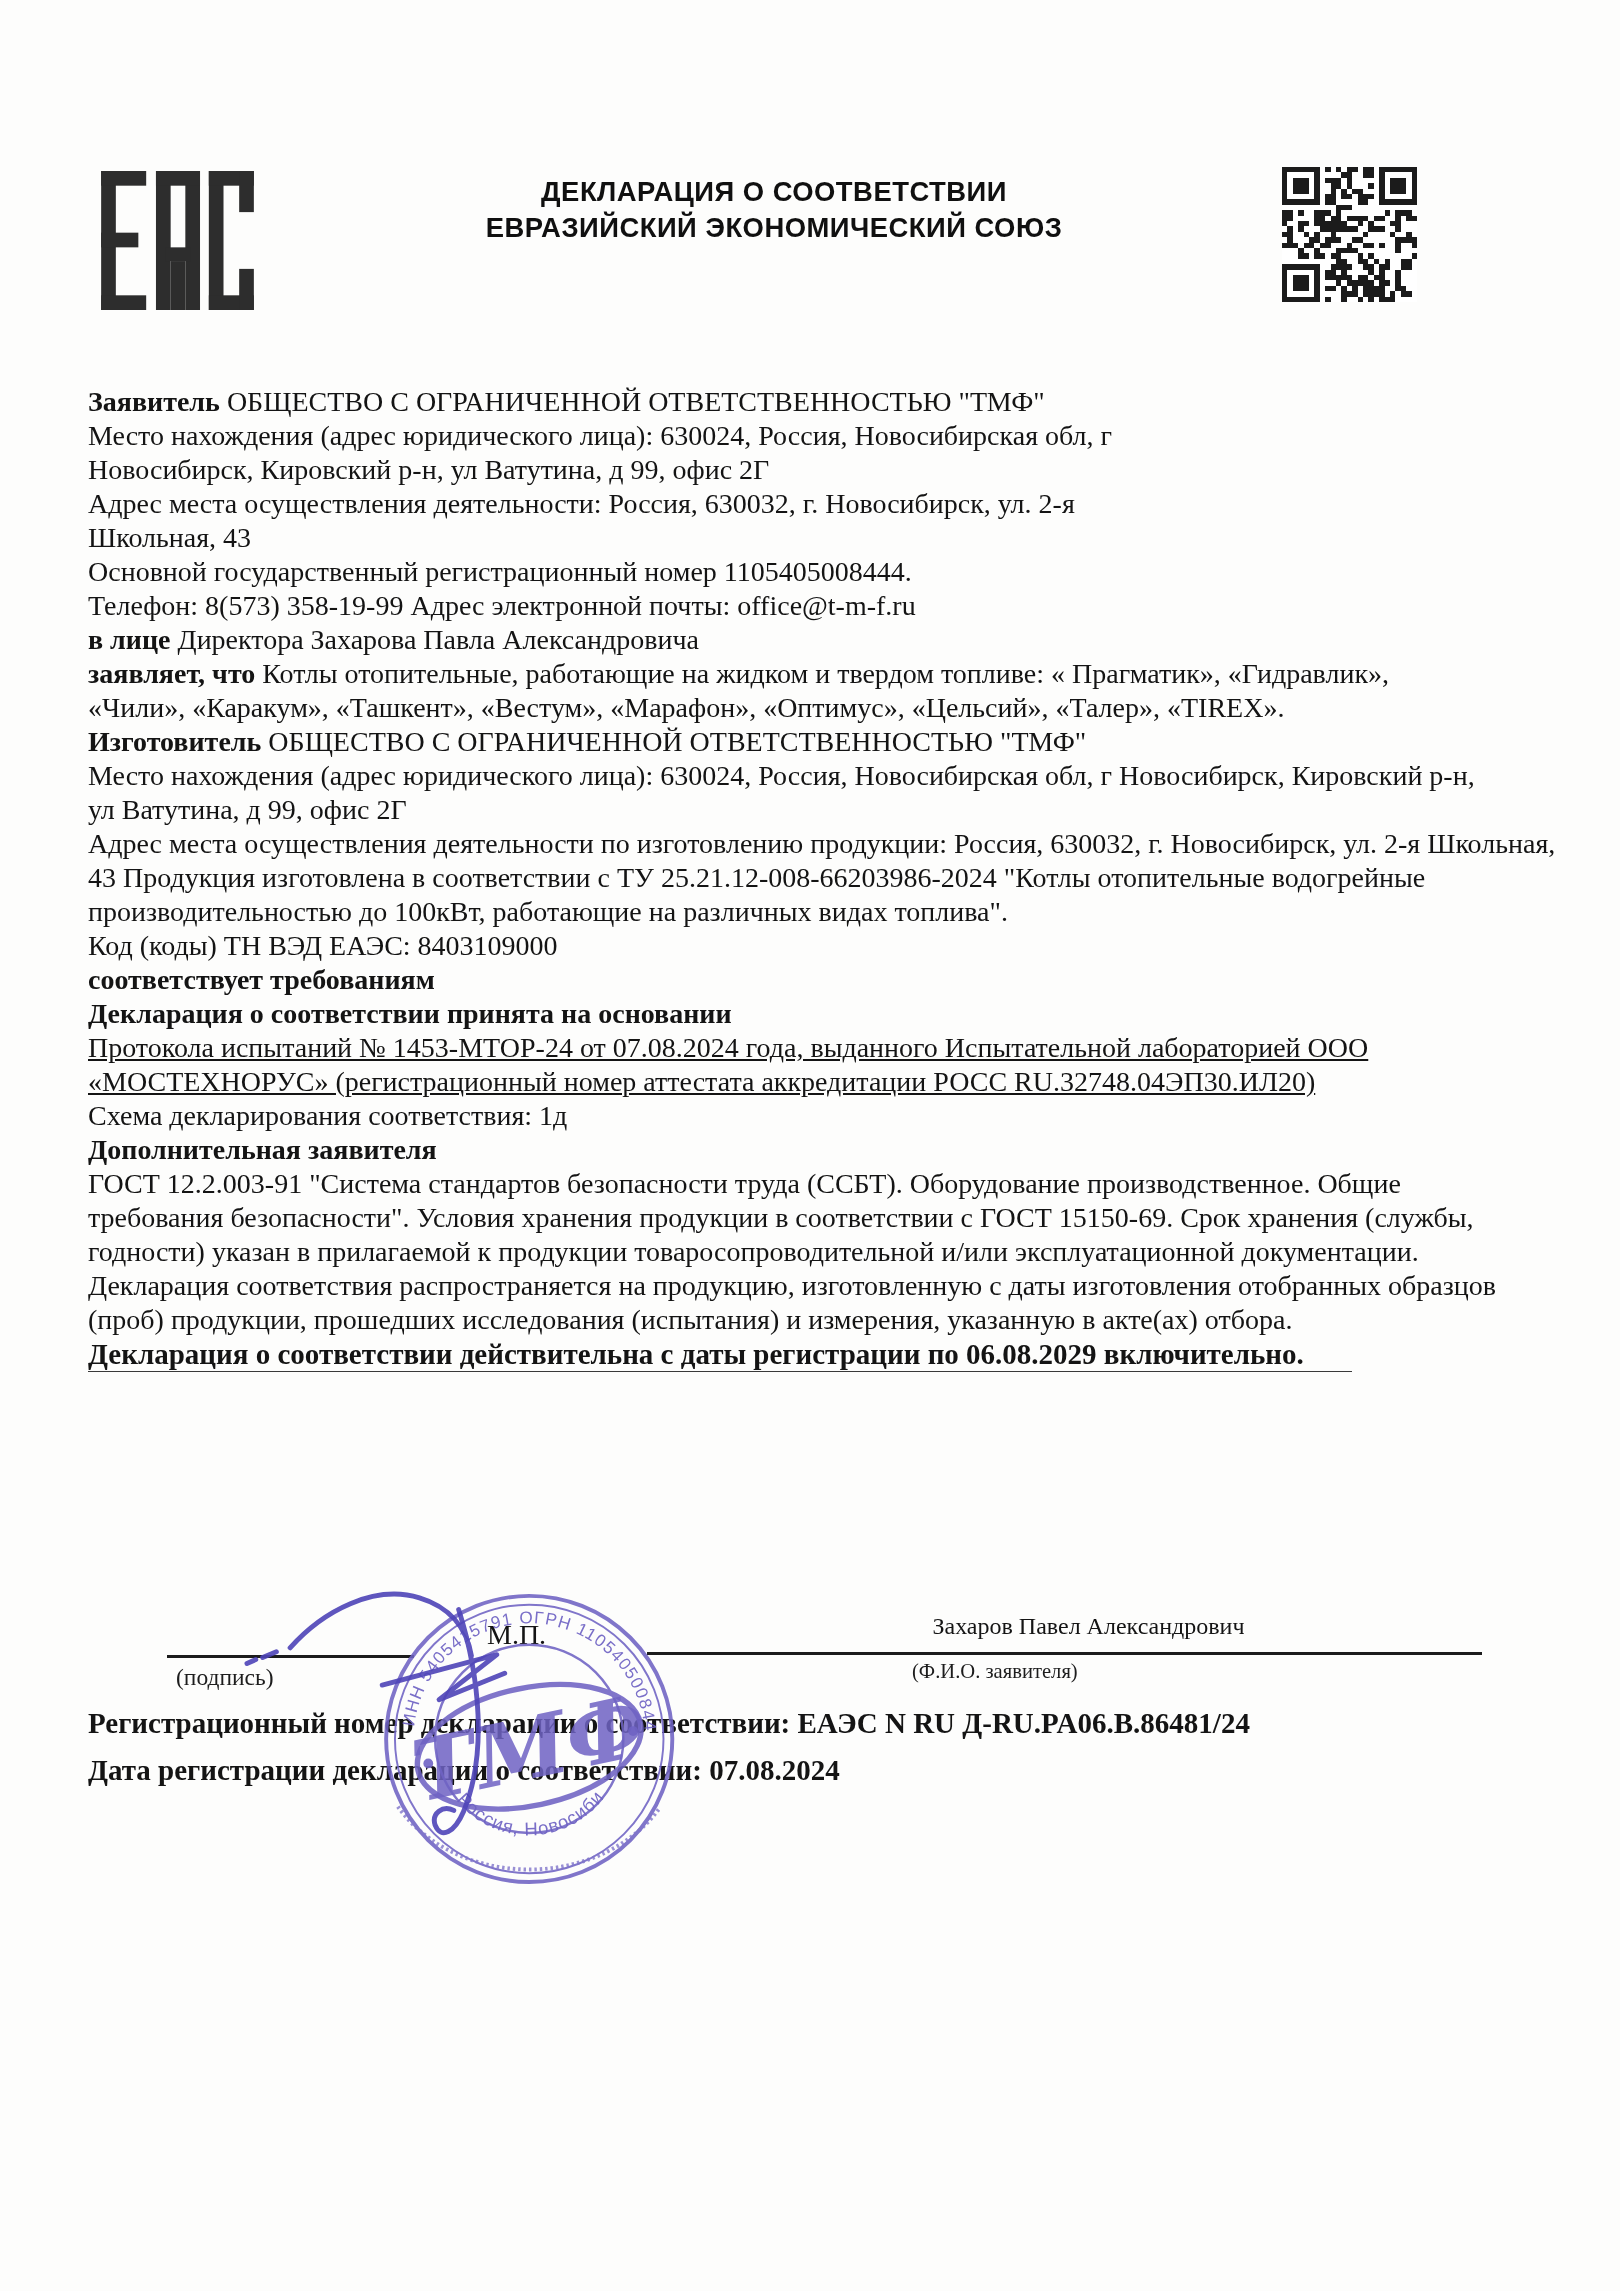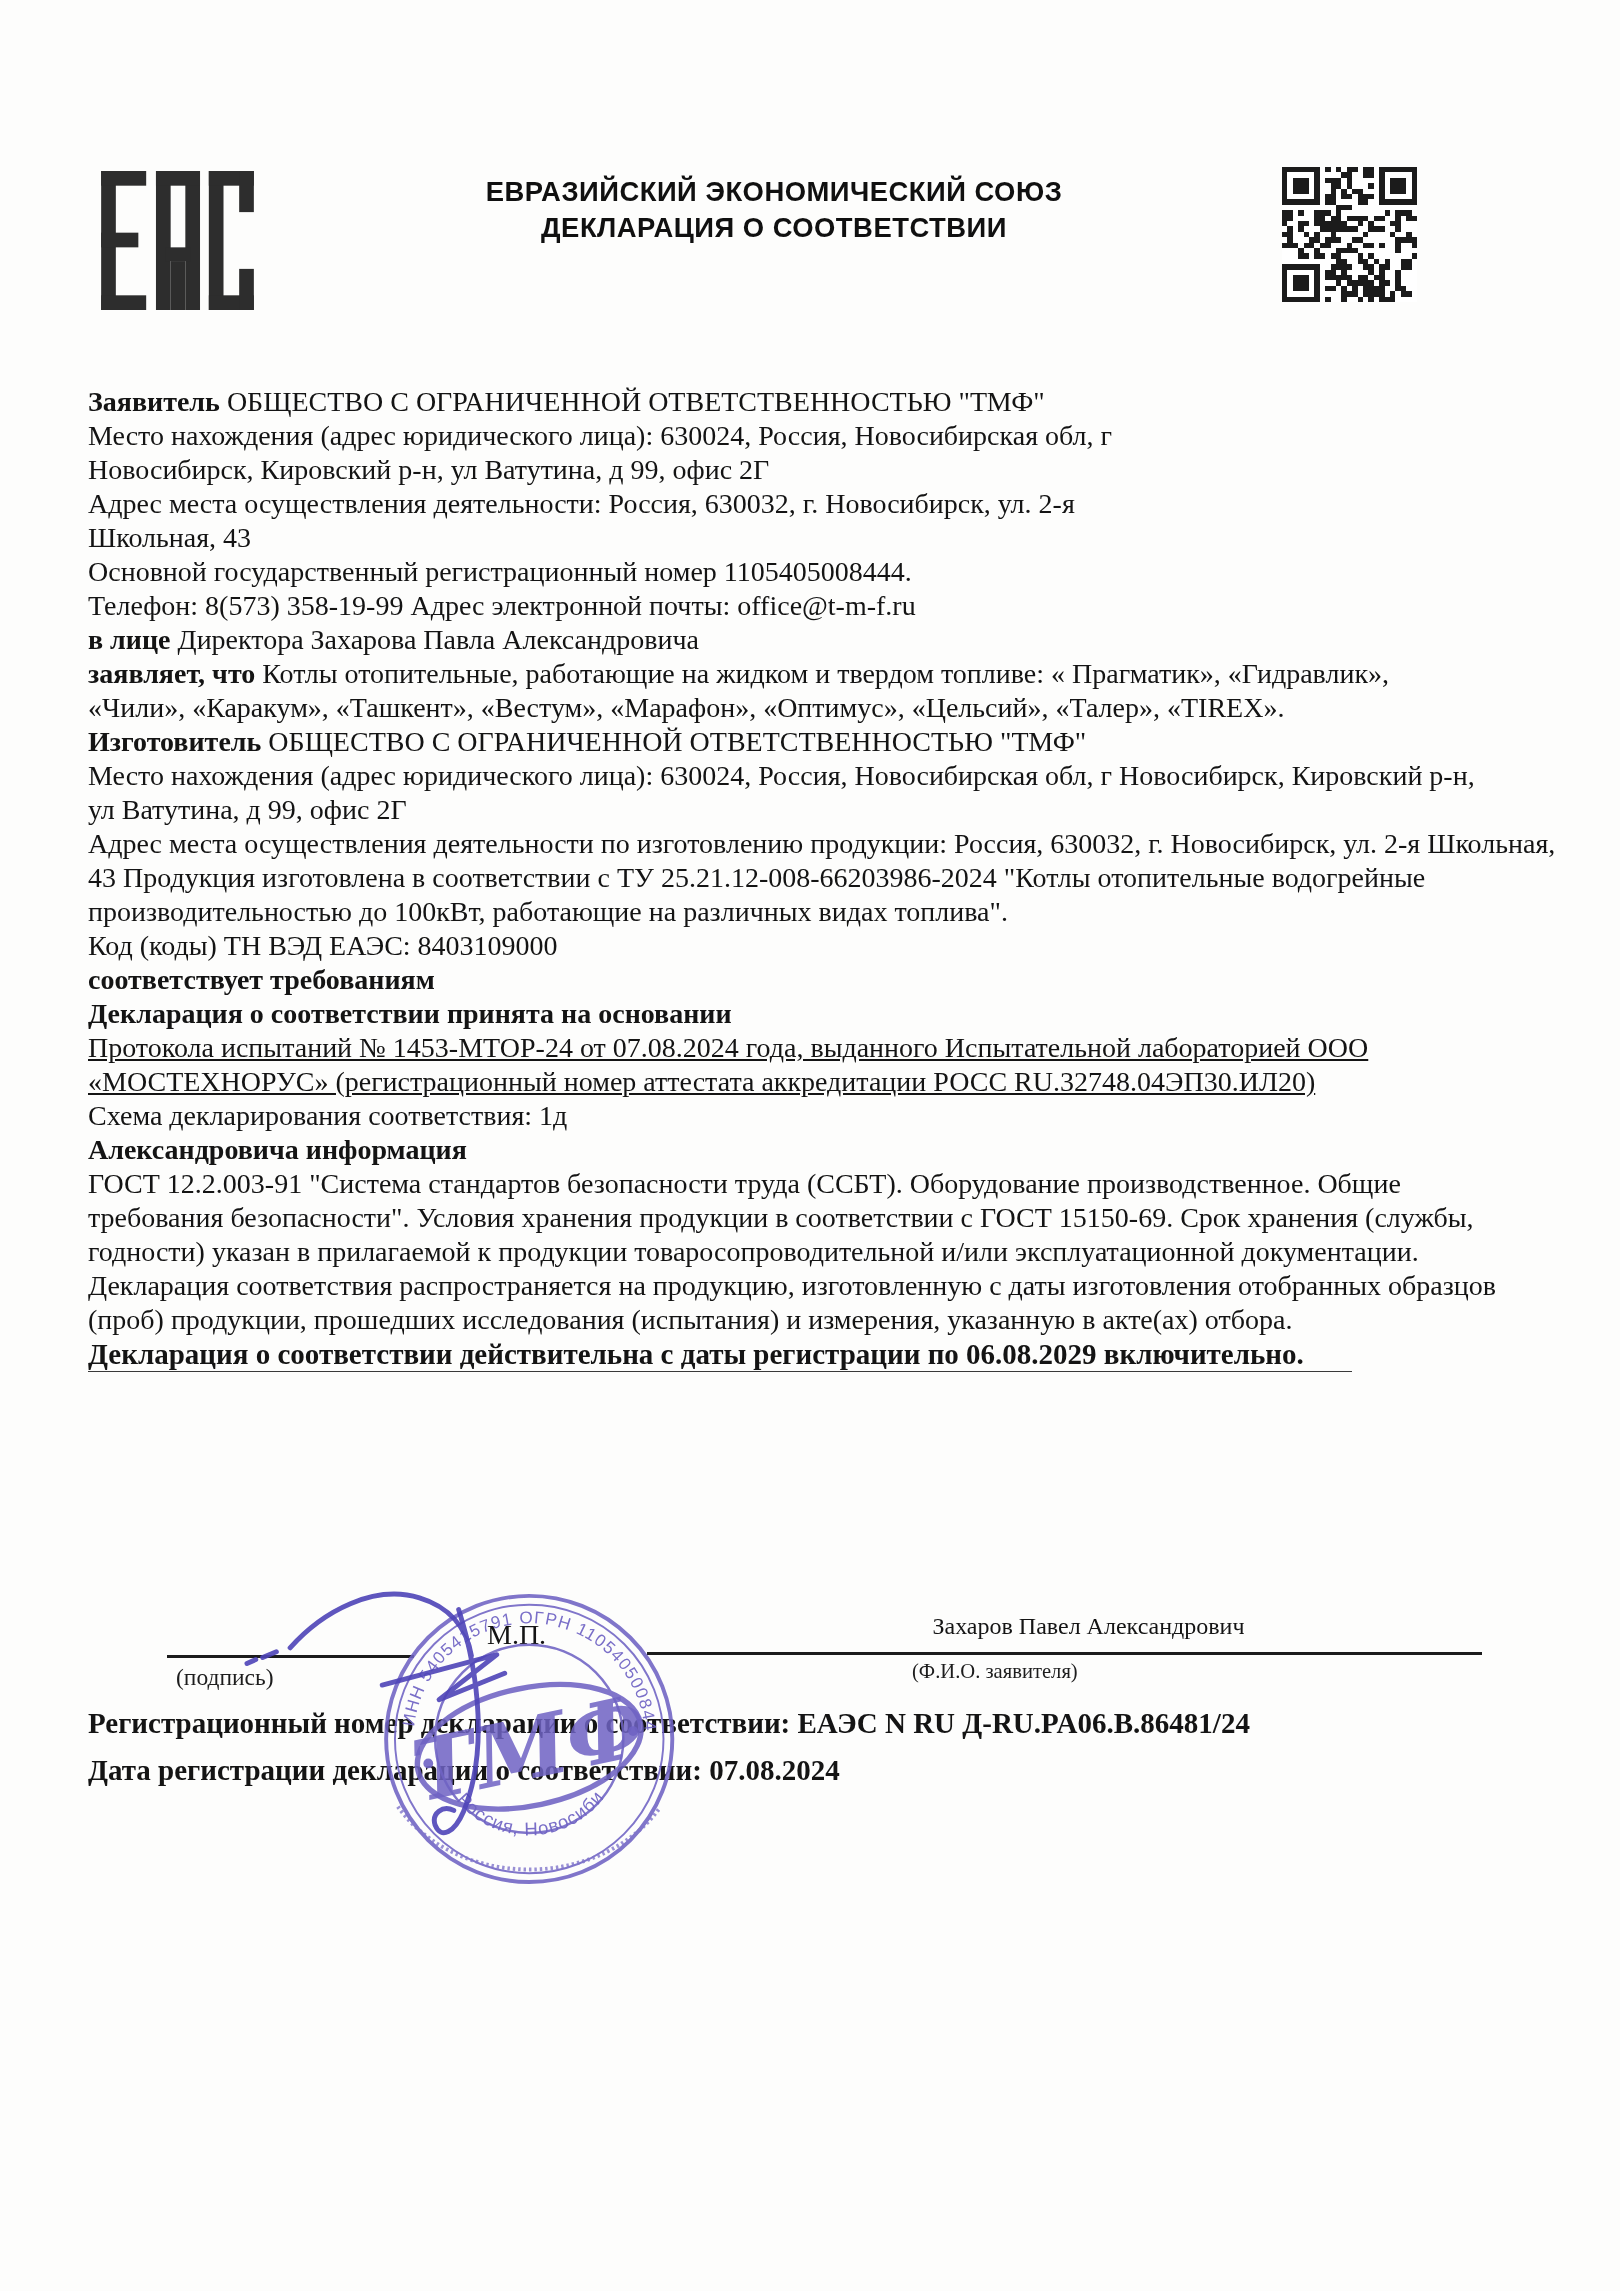--- a/index.html
+++ b/index.html
@@ -82,22 +82,22 @@
         <rect x="110" y="0" width="15" height="142"></rect>
         <rect x="110" y="0" width="46" height="15"></rect>
         <rect x="141" y="0" width="15" height="42"></rect>
         <rect x="110" y="127" width="46" height="15"></rect>
         <rect x="141" y="100" width="15" height="42"></rect>
       </g>
     </svg>
   </div>
 
   <div class="doc-title">
+    <div>ДЕКЛАРАЦИЯ О СООТВЕТСТВИИ</div>
     <div>ЕВРАЗИЙСКИЙ ЭКОНОМИЧЕСКИЙ СОЮЗ</div>
-    <div>ДЕКЛАРАЦИЯ О СООТВЕТСТВИИ</div>
   </div>
 
   <div class="qr">
     <svg id="qr-svg" viewBox="0 0 25 25">
         <rect x="0" y="0" width="1" height="1" fill="#1b1b1b"></rect>
         <rect x="1" y="0" width="1" height="1" fill="#1b1b1b"></rect>
         <rect x="2" y="0" width="1" height="1" fill="#1b1b1b"></rect>
         <rect x="3" y="0" width="1" height="1" fill="#1b1b1b"></rect>
         <rect x="4" y="0" width="1" height="1" fill="#1b1b1b"></rect>
         <rect x="5" y="0" width="1" height="1" fill="#1b1b1b"></rect>
@@ -419,21 +419,21 @@
     <p class="w1540">Адрес места осуществления деятельности по изготовлению продукции: Россия, 630032, г. Новосибирск, ул. 2-я Школьная, 43 Продукция изготовлена в соответствии с ТУ 25.21.12-008-66203986-2024 "Котлы отопительные водогрейные производительностью до 100кВт, работающие на различных видах топлива".</p>
 
     <p class="mt22">Код (коды) ТН ВЭД ЕАЭС: 8403109000</p>
 
     <p class="mt5"><b>соответствует требованиям</b></p>
 
     <p class="mt12"><b>Декларация о соответствии принята на основании</b></p>
     <p class="w1460">Протокола испытаний № 1453-МТОР-24 от 07.08.2024 года, выданного Испытательной лабораторией ООО «МОСТЕХНОРУС» (регистрационный номер аттестата аккредитации РОСС RU.32748.04ЭП30.ИЛ20)</p>
     <p>Схема декларирования соответствия: 1д</p>
 
-    <p class="mt15"><b>Александровича информация</b></p>
+    <p class="mt15"><b>Дополнительная заявителя</b></p>
     <p class="w1440">ГОСТ 12.2.003-91 "Система стандартов безопасности труда (ССБТ). Оборудование производственное. Общие требования безопасности". Условия хранения продукции в соответствии с ГОСТ 15150-69. Срок хранения (службы, годности) указан в прилагаемой к продукции товаросопроводительной и/или эксплуатационной документации. Декларация соответствия распространяется на продукцию, изготовленную с даты изготовления отобранных образцов (проб) продукции, прошедших исследования (испытания) и измерения, указанную в акте(ах) отбора.</p>
 
     <p class="mt26 validity">Декларация о соответствии действительна с даты регистрации по 06.08.2029 включительно.</p>
   </div>
 
   <div class="abs mp">М.П.</div>
   <div class="abs signer-name">Захаров Павел Александрович</div>
   <div class="abs sig-line sig-line-left"></div>
   <div class="abs sig-line sig-line-right"></div>
   <div class="abs cap cap-podpis">(подпись)</div>

